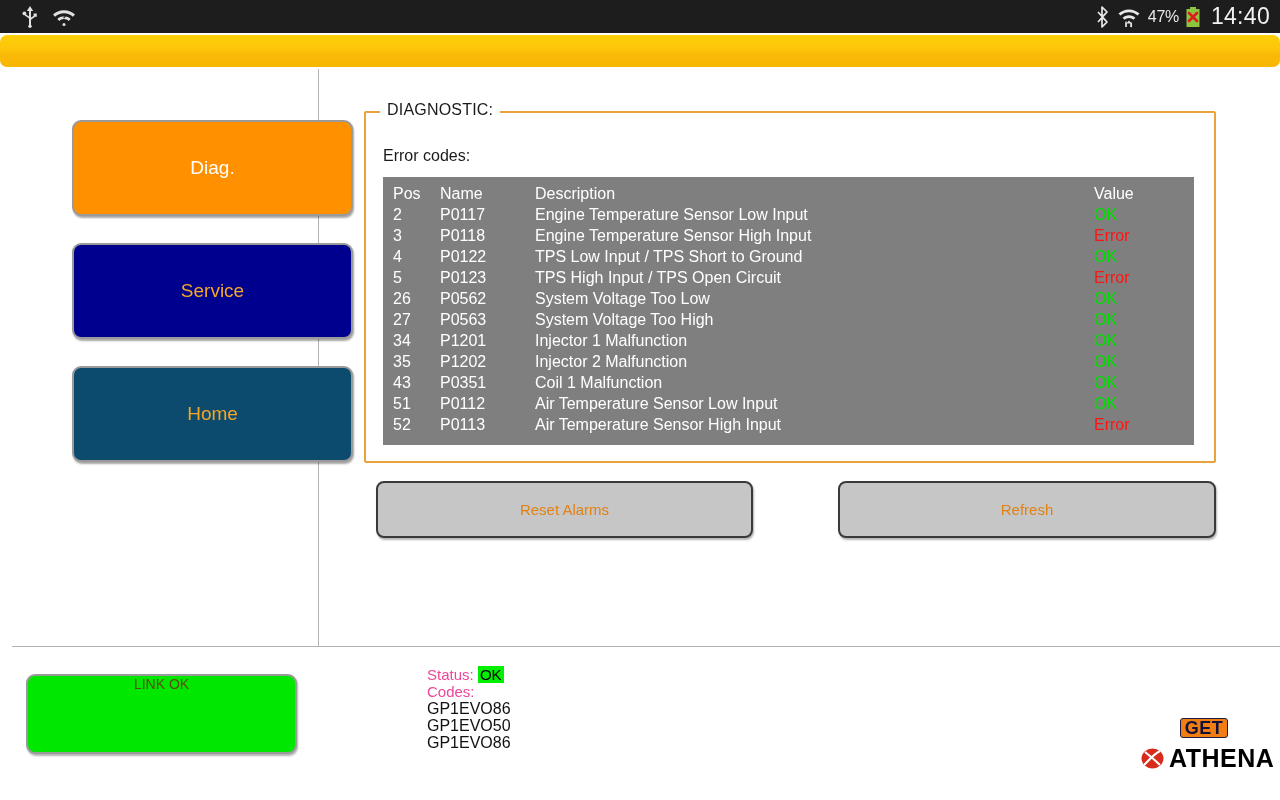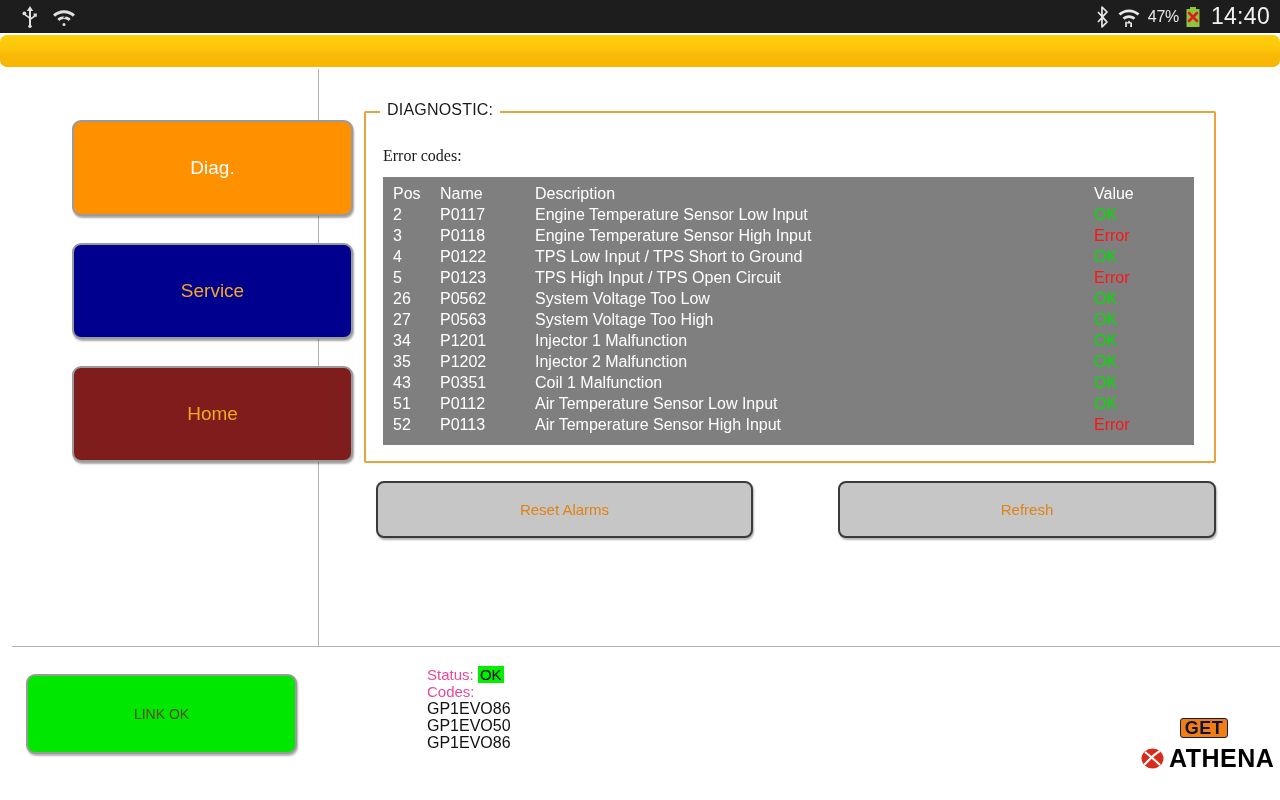--- a/index.html
+++ b/index.html
@@ -53,36 +53,36 @@
     border: 2px solid #9a9a9a;
     border-radius: 9px;
     display: flex; align-items: center; justify-content: center;
     font-size: 19px;
     box-shadow: 1px 2px 2px rgba(0,0,0,0.35);
     cursor: pointer;
     margin-left: 48px;
   }
   .navbtn.diag  { top: 120px; background: #ff9000; color: #ffffff; }
   .navbtn.serv  { top: 243px; background: #00008f; color: #f5a623; }
-  .navbtn.home  { top: 366px; background: #7f1d1d; color: #f5a623; }
+  .navbtn.home  { top: 366px; background: #0c4a6e; color: #f5a623; }
 
   
   .groupbox {
     position: absolute; left: 364px; top: 111px; width: 852px; height: 352px;
     border: 2px solid #e8a33d;
     border-radius: 2px;
   }
   .gb-title {
     position: absolute; left: 380px; top: 101px;
     background: #ffffff; padding: 0 7px;
     font-size: 16px; color: #1a1a1a; letter-spacing: 0.2px;
   }
   .errlabel {
     position: absolute; left: 383px; top: 147px;
-    font-size: 16px; color: #1a1a1a; font-family: Liberation Serif, serif;
+    font-size: 16px; color: #1a1a1a;
   }
 
   
   .table {
     position: absolute; left: 383px; top: 177px; width: 811px; height: 268px;
     background: #7f7f7f;
     padding: 6px 0 0 0;
     overflow: hidden;
   }
   .trow {
@@ -115,21 +115,21 @@
   }
   .actbtn.reset   { left: 376px;  width: 377px; }
   .actbtn.refresh { left: 838px;  width: 378px; }
 
   
   .linkbtn {
     position: absolute; left: 26px; top: 674px; width: 271px; height: 80px;
     background: #00e800;
     border: 2px solid #9a9a9a;
     border-radius: 9px;
-    display: flex; align-items: center; justify-content: center;
+    display: flex; justify-content: center;
     color: #5c4a10; font-size: 14px;
     box-shadow: 1px 2px 2px rgba(0,0,0,0.3);
     cursor: pointer;
   }
 
   
   .statusblock {
     position: absolute; left: 427px; top: 666px;
     font-size: 15px; line-height: 17px;
   }

